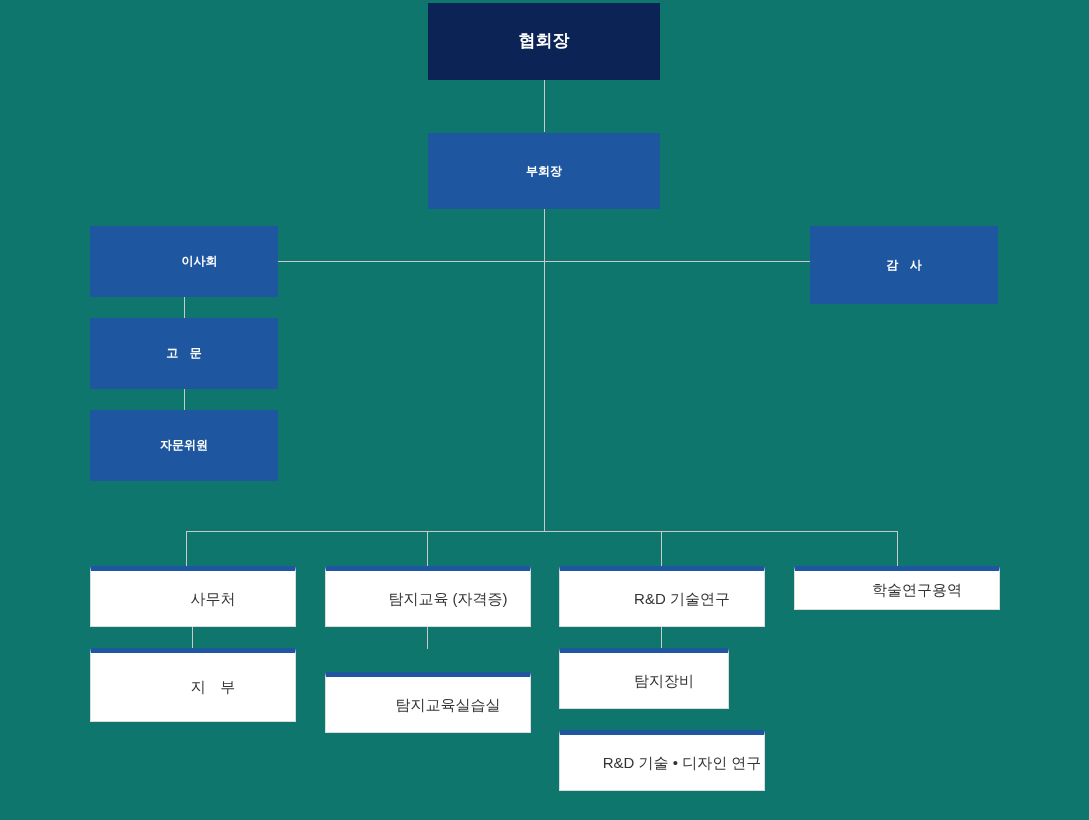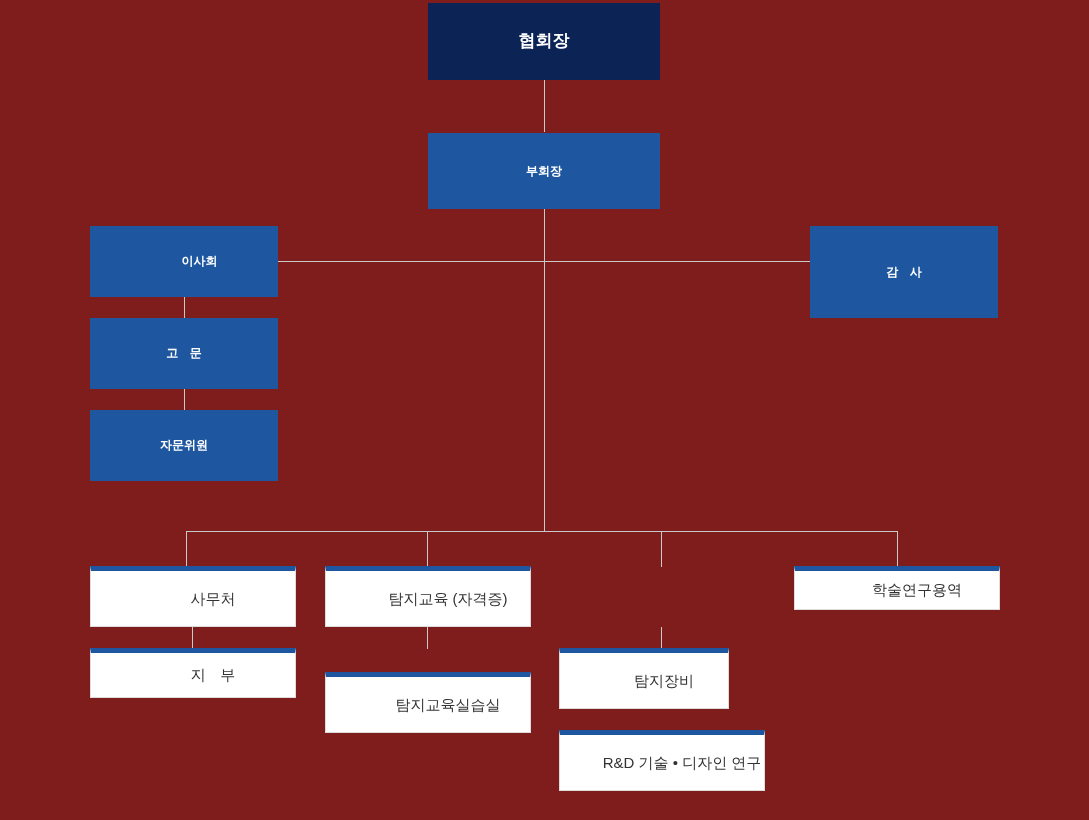--- a/index.html
+++ b/index.html
@@ -10,21 +10,21 @@
   }
   body {
     font-family: "Liberation Sans", "DejaVu Sans", sans-serif;
     color: #333333;
     -webkit-font-smoothing: antialiased;
   }
   #org-chart {
     position: relative;
     width: 1089px;
     height: 820px;
-    background: #7f1d1d;
+    background: #0f766e;
     overflow: hidden;
   }
 
   
   .line {
     position: absolute;
     background: #c9c9c9;
   }
   .line.v { width: 1px; }
   .line.h { height: 1px; }
@@ -107,38 +107,41 @@
   </div>
 
   <div class="node filled blue spaced" style="left:90px; top:318px; width:188px; height:71px;">
     <span class="label">고   문</span>
   </div>
 
   <div class="node filled blue" style="left:90px; top:410px; width:188px; height:71px;">
     <span class="label">자문위원</span>
   </div>
 
-  <div class="node filled blue spaced" style="left:810px; top:226px; width:188px; height:92px;">
+  <div class="node filled blue spaced" style="left:810px; top:226px; width:188px; height:78px;">
     <span class="label">감   사</span>
   </div>
 
   <div class="node card" style="left:90px; top:566px; width:206px; height:61px;">
     <span class="label">사무처</span>
   </div>
-  <div class="node card spaced" style="left:90px; top:648px; width:206px; height:50px;">
+  <div class="node card spaced" style="left:90px; top:648px; width:206px; height:74px;">
     <span class="label">지   부</span>
   </div>
 
   <div class="node card" style="left:325px; top:566px; width:206px; height:61px;">
     <span class="label">탐지교육 (자격증)</span>
   </div>
   <div class="node card" style="left:325px; top:672px; width:206px; height:61px;">
     <span class="label">탐지교육실습실</span>
   </div>
 
+  <div class="node card" style="left:559px; top:566px; width:206px; height:61px;">
+    <span class="label">R&amp;D 기술연구</span>
+  </div>
   <div class="node card" style="left:559px; top:648px; width:170px; height:61px;">
     <span class="label">탐지장비</span>
   </div>
   <div class="node card" style="left:559px; top:730px; width:206px; height:61px;">
     <span class="label">R&amp;D 기술 • 디자인 연구</span>
   </div>
 
   <div class="node card" style="left:794px; top:566px; width:206px; height:44px;">
     <span class="label">학술연구용역</span>
   </div>

